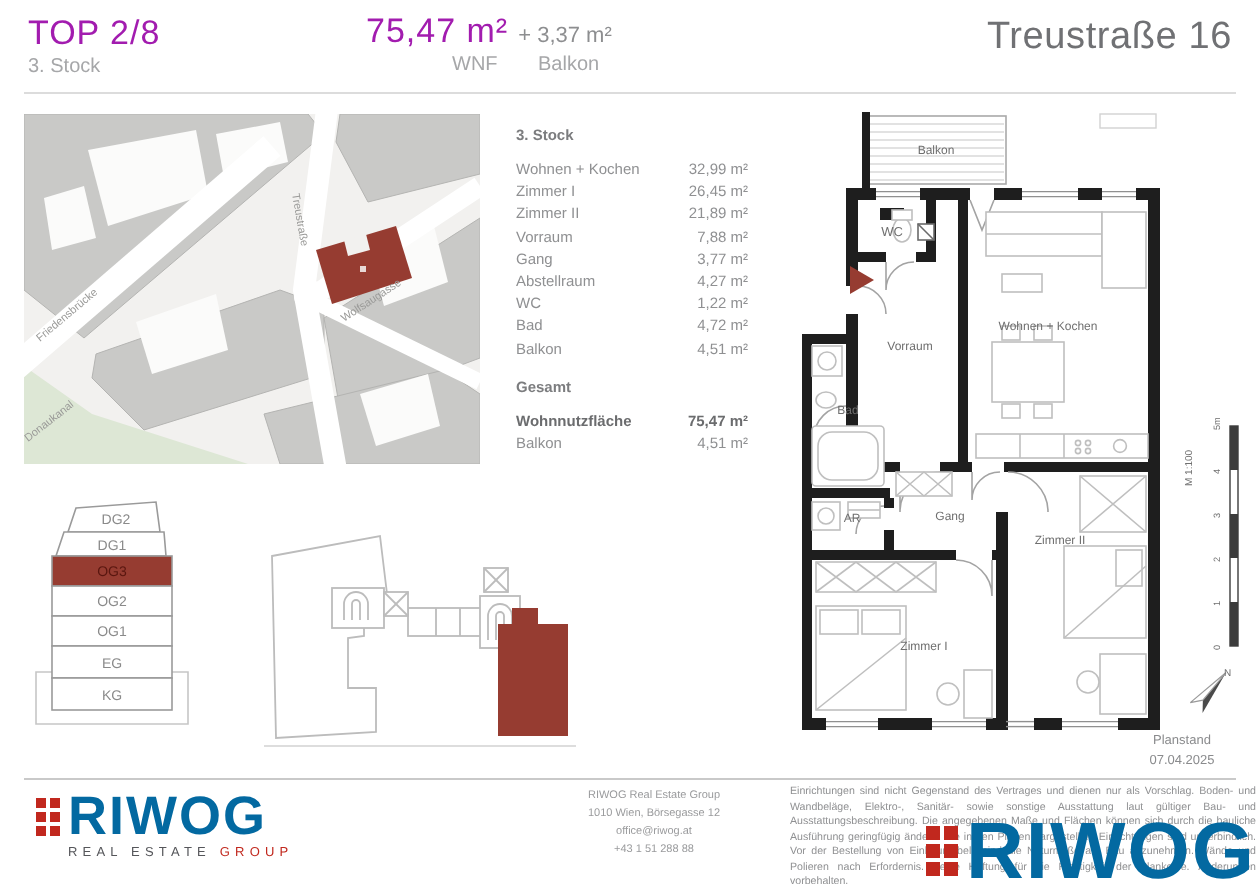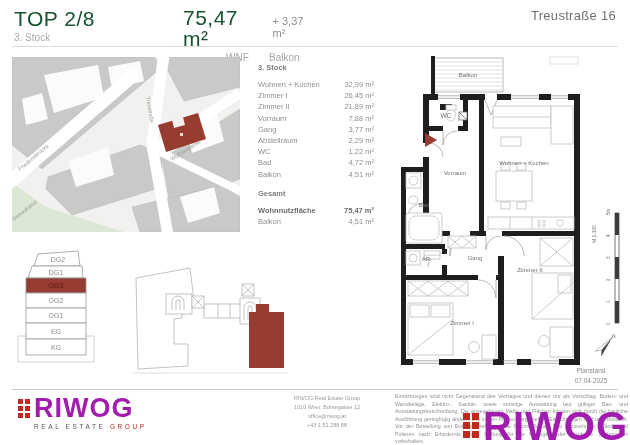--- a/index.html
+++ b/index.html
@@ -1,39 +1,39 @@
 <!DOCTYPE html>
 <html><head>
 <meta charset="utf-8">
 <style>
   html,body{margin:0;padding:0;background:#e8e8e8;}
   .page{position:relative;width:630px;height:445px;background:#ffffff;overflow:hidden;
         font-family:"Liberation Sans",sans-serif;color:#6f7073;}
   .abs{position:absolute;}
   
-  .h-big{font-size:21px;letter-spacing:.5px;color:#14532d;line-height:1;}
-  .h-med{font-size:13px;letter-spacing:.3px;color:#707174;line-height:1;}
+  .h-big{font-size:17px;letter-spacing:.5px;color:#a21caf;line-height:1;}
+  .h-med{font-size:19px;letter-spacing:.3px;color:#707174;line-height:1;}
   .h-sub{font-size:10px;color:#a6a7a9;line-height:1;margin-top:4px;}
   .h-plus{font-size:11px;color:#8d8e90;}
   .rule{background:#dcdcdc;height:1px;}
   
   .rt{font-size:7.5px;color:#8f9092;width:116px;}
   .rt-head{font-weight:bold;color:#7c7d7f;margin-bottom:7px;}
   .rt-row{display:flex;justify-content:space-between;line-height:11.2px;}
   .rt-row.bold{font-weight:bold;color:#6b6c6e;}
   .rt-gap{height:9px;}
   
   .contact{font-size:5.5px;color:#9a9b9d;text-align:center;line-height:1.65;}
   .legal{font-size:5.3px;color:#8f9092;text-align:justify;line-height:1.42;}
   .plnst{font-size:6.5px;color:#8a8b8d;text-align:center;line-height:1.5;}
   
   .logo{display:flex;align-items:flex-start;}
   .mark{display:grid;grid-template-columns:repeat(2,1fr);grid-gap:2px;margin-right:4px;margin-top:3px;}
   .mark i{display:block;background:#c1281e;}
-  .logo-word{font-weight:bold;color:#a21caf;line-height:.9;letter-spacing:1px;}
+  .logo-word{font-weight:bold;color:#0369a1;line-height:.9;letter-spacing:1px;}
   .logo-sub{color:#55565a;letter-spacing:2.6px;margin-top:3px;}
   .logo-sub .red{color:#c1281e;}
   svg text{font-family:"Liberation Sans",sans-serif;}
 </style>
 </head>
 <body>
 
 <div class="page">
 
   <div class="abs" style="left:14px;top:8px;">
@@ -113,21 +113,21 @@
     <div class="rt-row">
         <span>Vorraum</span>
         <span>7,88 m²</span>
       </div>
     <div class="rt-row">
         <span>Gang</span>
         <span>3,77 m²</span>
       </div>
     <div class="rt-row">
         <span>Abstellraum</span>
-        <span>2,29 m²</span>
+        <span>4,27 m²</span>
       </div>
     <div class="rt-row">
         <span>WC</span>
         <span>1,22 m²</span>
       </div>
     <div class="rt-row">
         <span>Bad</span>
         <span>4,72 m²</span>
       </div>
     <div class="rt-row">

